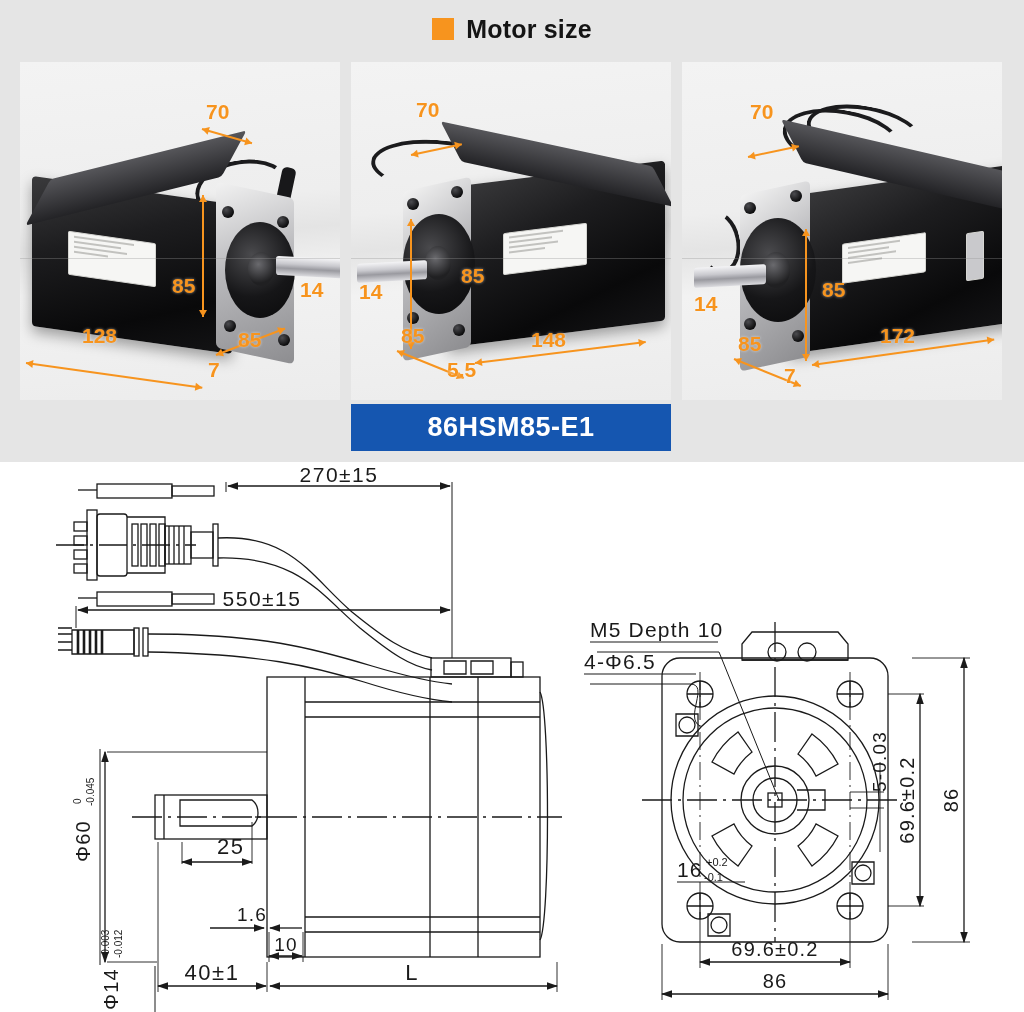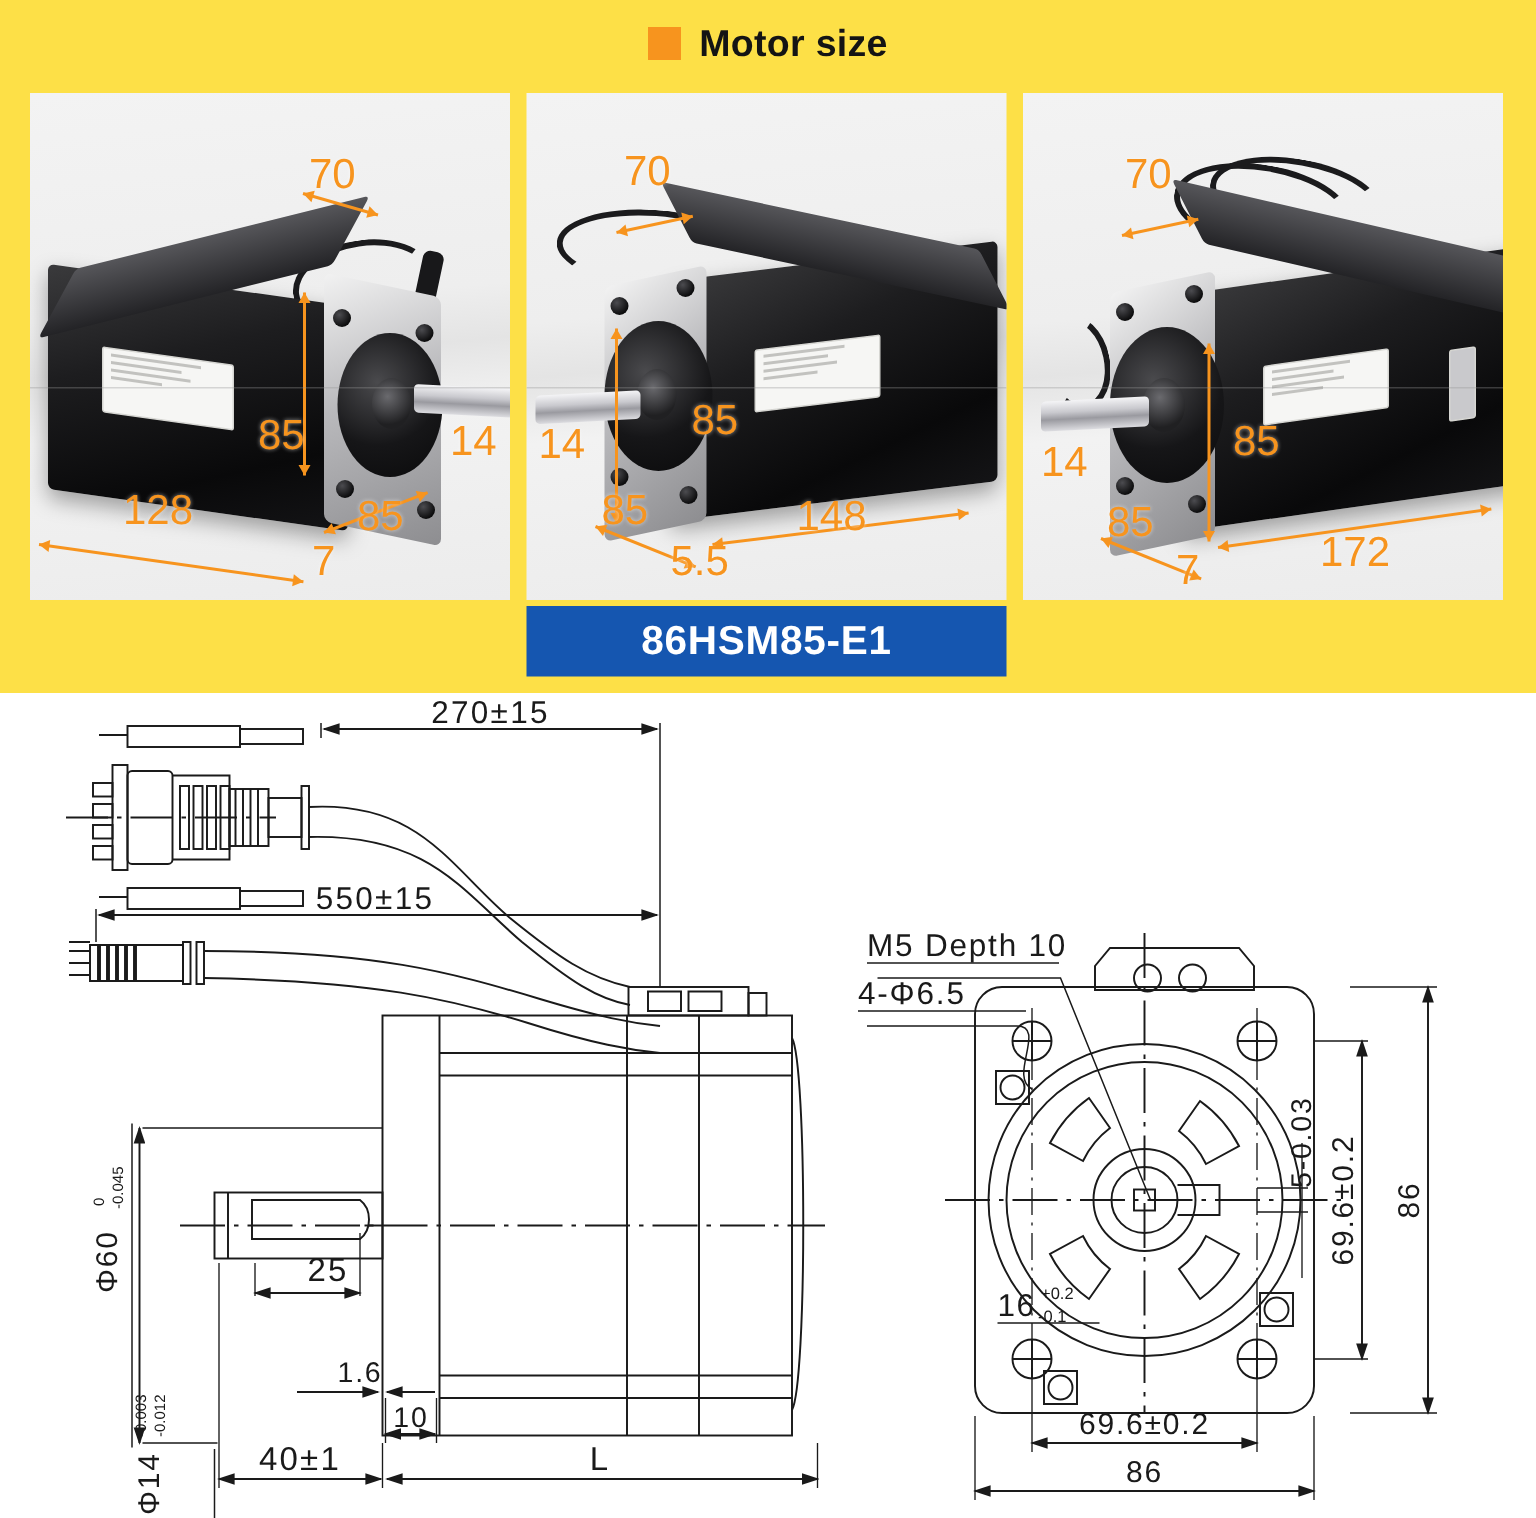--- a/index.html
+++ b/index.html
@@ -4,21 +4,21 @@
 <style>
   * { box-sizing: border-box; }
   html, body {
     margin: 0; padding: 0;
     background: #ffffff;
     font-family: "Liberation Sans", sans-serif;
   }
   #page {
     width: 1024px; height: 1012px;
     position: relative;
-    background: #fde047;
+    background: #e5e5e5;
     overflow: hidden;
   }
 
   
   .header {
     position: absolute;
     top: 0; left: 0; width: 1024px; height: 58px;
     display: flex; align-items: center; justify-content: center;
     gap: 12px;
   }
@@ -98,41 +98,42 @@
   }
   .bolt {
     position:absolute; width:12px; height:12px; border-radius:50%;
     background: radial-gradient(circle at 35% 32%, #4c4c50, #0d0d0e 70%);
   }
 
   
   .dim {
     position: absolute;
     color: #F7941E;
-    font-size: 28px;
-    font-weight: normal;
+    font-size: 21px;
+    font-weight: bold;
     font-family: "Liberation Sans", sans-serif;
     white-space: nowrap;
     text-shadow: 0 0 3px rgba(255,255,255,.55);
   }
   .arrow {
     position: absolute; background: #F7941E; height: 2px; transform-origin: left center;
   }
   .arrow::before, .arrow::after {
     content:""; position:absolute; top:-3px; width:0; height:0;
     border-top:4px solid transparent; border-bottom:4px solid transparent;
   }
   .arrow::before { left:0; border-right:7px solid #F7941E; }
   .arrow::after  { right:0; border-left:7px solid #F7941E; }
 
   
   .drawing {
     position: absolute;
     top: 462px; left: 0; width: 1024px; height: 550px;
     background: #fff;
+    padding-left: 12px;
   }
   .drawing svg { display:block; }
 </style>
 </head>
 <body>
 
 <div id="page">
 
   <div class="header">
     <span class="header-swatch"></span>
@@ -251,21 +252,21 @@
         <div class="dim" style="left:140px;top:216px;">85</div>
 
         <div class="dim" style="left:12px;top:230px;">14</div>
 
         <div class="arrow" style="left:52px;top:296px;width:72px;transform:rotate(22deg);"></div>
         <div class="dim" style="left:56px;top:270px;">85</div>
 
         <div class="dim" style="left:102px;top:302px;">7</div>
 
         <div class="arrow" style="left:130px;top:302px;width:184px;transform:rotate(-8deg);"></div>
-        <div class="dim" style="left:198px;top:262px;margin-top:28px;">172</div>
+        <div class="dim" style="left:198px;top:262px;">172</div>
       </div>
     </div>
 
   </div>
 
   <div class="drawing">
     <svg width="1024" height="550" viewBox="0 0 1024 550" xmlns="http://www.w3.org/2000/svg">
       <defs>
         <marker id="ah" markerWidth="9" markerHeight="9" refX="8" refY="3" orient="auto">
           <path d="M0,0 L9,3 L0,6 z" fill="#1a1a1a"></path>

